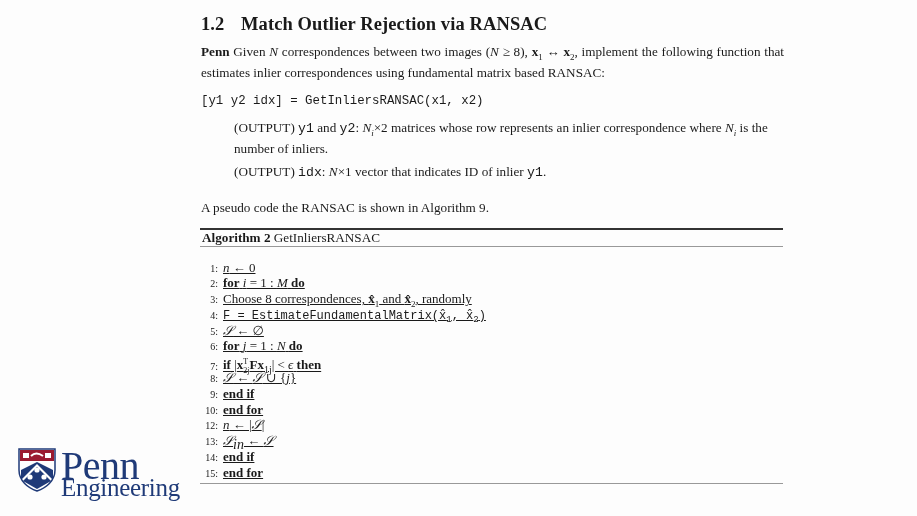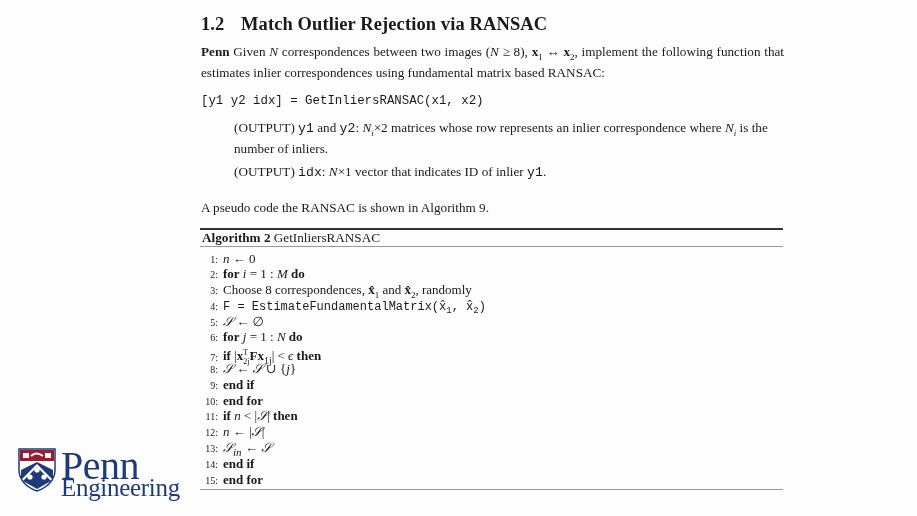--- a/index.html
+++ b/index.html
@@ -16,21 +16,21 @@
     .section-title .num { display:inline-block; width:40px; }
     .goal { position:absolute; left:201px; top:44px; width:583px; font-size:13.2px; line-height:16px; text-align:justify; }
     .signature { position:absolute; left:201px; top:94px; font-size:12.4px; }
     .params { position:absolute; left:234px; top:120px; width:550px; font-size:13.2px; line-height:16px; }
     .params .p { margin-bottom:7px; }
     .pseudo-note { position:absolute; left:201px; top:200px; font-size:13.2px; }
     .algo { position:absolute; left:200px; top:228px; width:583px; }
     .rule-top { height:1.5px; background:#333; }
     .algo-title { font-size:13.2px; height:16px; line-height:16px; padding-left:2px; }
     .rule-mid { height:1px; background:#999; }
-    .algo-body { padding-top:4px; }
+    .algo-body { padding-top:13px;text-decoration:underline; }
     .line { height:15.8px; line-height:15.8px; font-size:13px; position:relative; white-space:nowrap; }
     .ln { display:inline-block; width:18px; text-align:right; font-size:10px; padding-right:5px; }
     .rule-bot { height:1px; background:#999; margin-top:2px; }
     .ind1 { padding-left:20px; } .ind2 { padding-left:40px; } .ind3 { padding-left:58px; }
     .logo { position:absolute; left:18px; top:446px; width:140px; height:50px; }
     .shield { position:absolute; left:0; top:2px; }
     .penn { position:absolute; left:43px; top:-4px; font-size:40px; color:#1f3a78; letter-spacing:-0.5px; }
     .eng { position:absolute; left:43px; top:28px; font-size:25px; color:#1f3a78; letter-spacing:-0.3px; }
   </style>
 </head>
@@ -64,23 +64,22 @@
     <div class="line"><span class="ln">1:</span><span class="it">n</span> ← 0</div>
     <div class="line"><span class="ln">2:</span><b>for</b> <span class="it">i</span> = 1 : <span class="it">M</span> <b>do</b></div>
     <div class="line ind1"><span class="ln" style="margin-left:-20px">3:</span>Choose 8 correspondences, <b>x̂</b><sub style="font-size:9px">1</sub> and <b>x̂</b><sub style="font-size:9px">2</sub>, randomly</div>
     <div class="line ind1"><span class="ln" style="margin-left:-20px">4:</span><span class="mono" style="font-size:12px">F = EstimateFundamentalMatrix(x̂<sub style="font-size:9px">1</sub>, x̂<sub style="font-size:9px">2</sub>)</span></div>
     <div class="line ind1"><span class="ln" style="margin-left:-20px">5:</span><span class="it">𝒮</span> ← ∅</div>
     <div class="line ind1"><span class="ln" style="margin-left:-20px">6:</span><b>for</b> <span class="it">j</span> = 1 : <span class="it">N</span> <b>do</b></div>
     <div class="line ind2"><span class="ln" style="margin-left:-40px">7:</span><b>if</b> |<b>x</b><sup style="font-size:8px">T</sup><sub style="font-size:8px;margin-left:-5px">2j</sub><b>Fx</b><sub style="font-size:10px">1j</sub>| &lt; <span class="it">ϵ</span> <b>then</b></div>
     <div class="line ind3"><span class="ln" style="margin-left:-58px">8:</span><span class="it">𝒮</span> ← <span class="it">𝒮</span> ∪ {<span class="it">j</span>}</div>
     <div class="line ind2"><span class="ln" style="margin-left:-40px">9:</span><b>end if</b></div>
     <div class="line ind1"><span class="ln" style="margin-left:-20px">10:</span><b>end for</b></div>
-    <div class="line ind1"><span class="ln" style="margin-left:-20px">11:</span><b>if</b> <span class="it">n</span> &lt; |<span class="it">𝒮</span>| <b>then</b></div>
     <div class="line ind2"><span class="ln" style="margin-left:-40px">12:</span><span class="it">n</span> ← |<span class="it">𝒮</span>|</div>
-    <div class="line ind2"><span class="ln" style="margin-left:-40px">13:</span><span class="it">𝒮<sub style="font-size:11px">in</sub></span> ← <span class="it">𝒮</span></div>
+    <div class="line ind2"><span class="ln" style="margin-left:-40px">13:</span><span class="it">𝒮<sub style="font-size:14px">in</sub></span> ← <span class="it">𝒮</span></div>
     <div class="line ind1"><span class="ln" style="margin-left:-20px">14:</span><b>end if</b></div>
     <div class="line"><span class="ln">15:</span><b>end for</b></div>
   </div>
   <div class="rule-bot"></div>
 </div>
 
 <div class="logo">
   <svg class="shield" width="38" height="44" viewBox="0 0 38 44">
     <path d="M1 1 H37 V22 C37 33 28 40 19 43 C10 40 1 33 1 22 Z" fill="#fff" stroke="#1f3a78" stroke-width="1.5"></path>
     <rect x="2" y="2" width="34" height="11" fill="#9b1b30"></rect>

